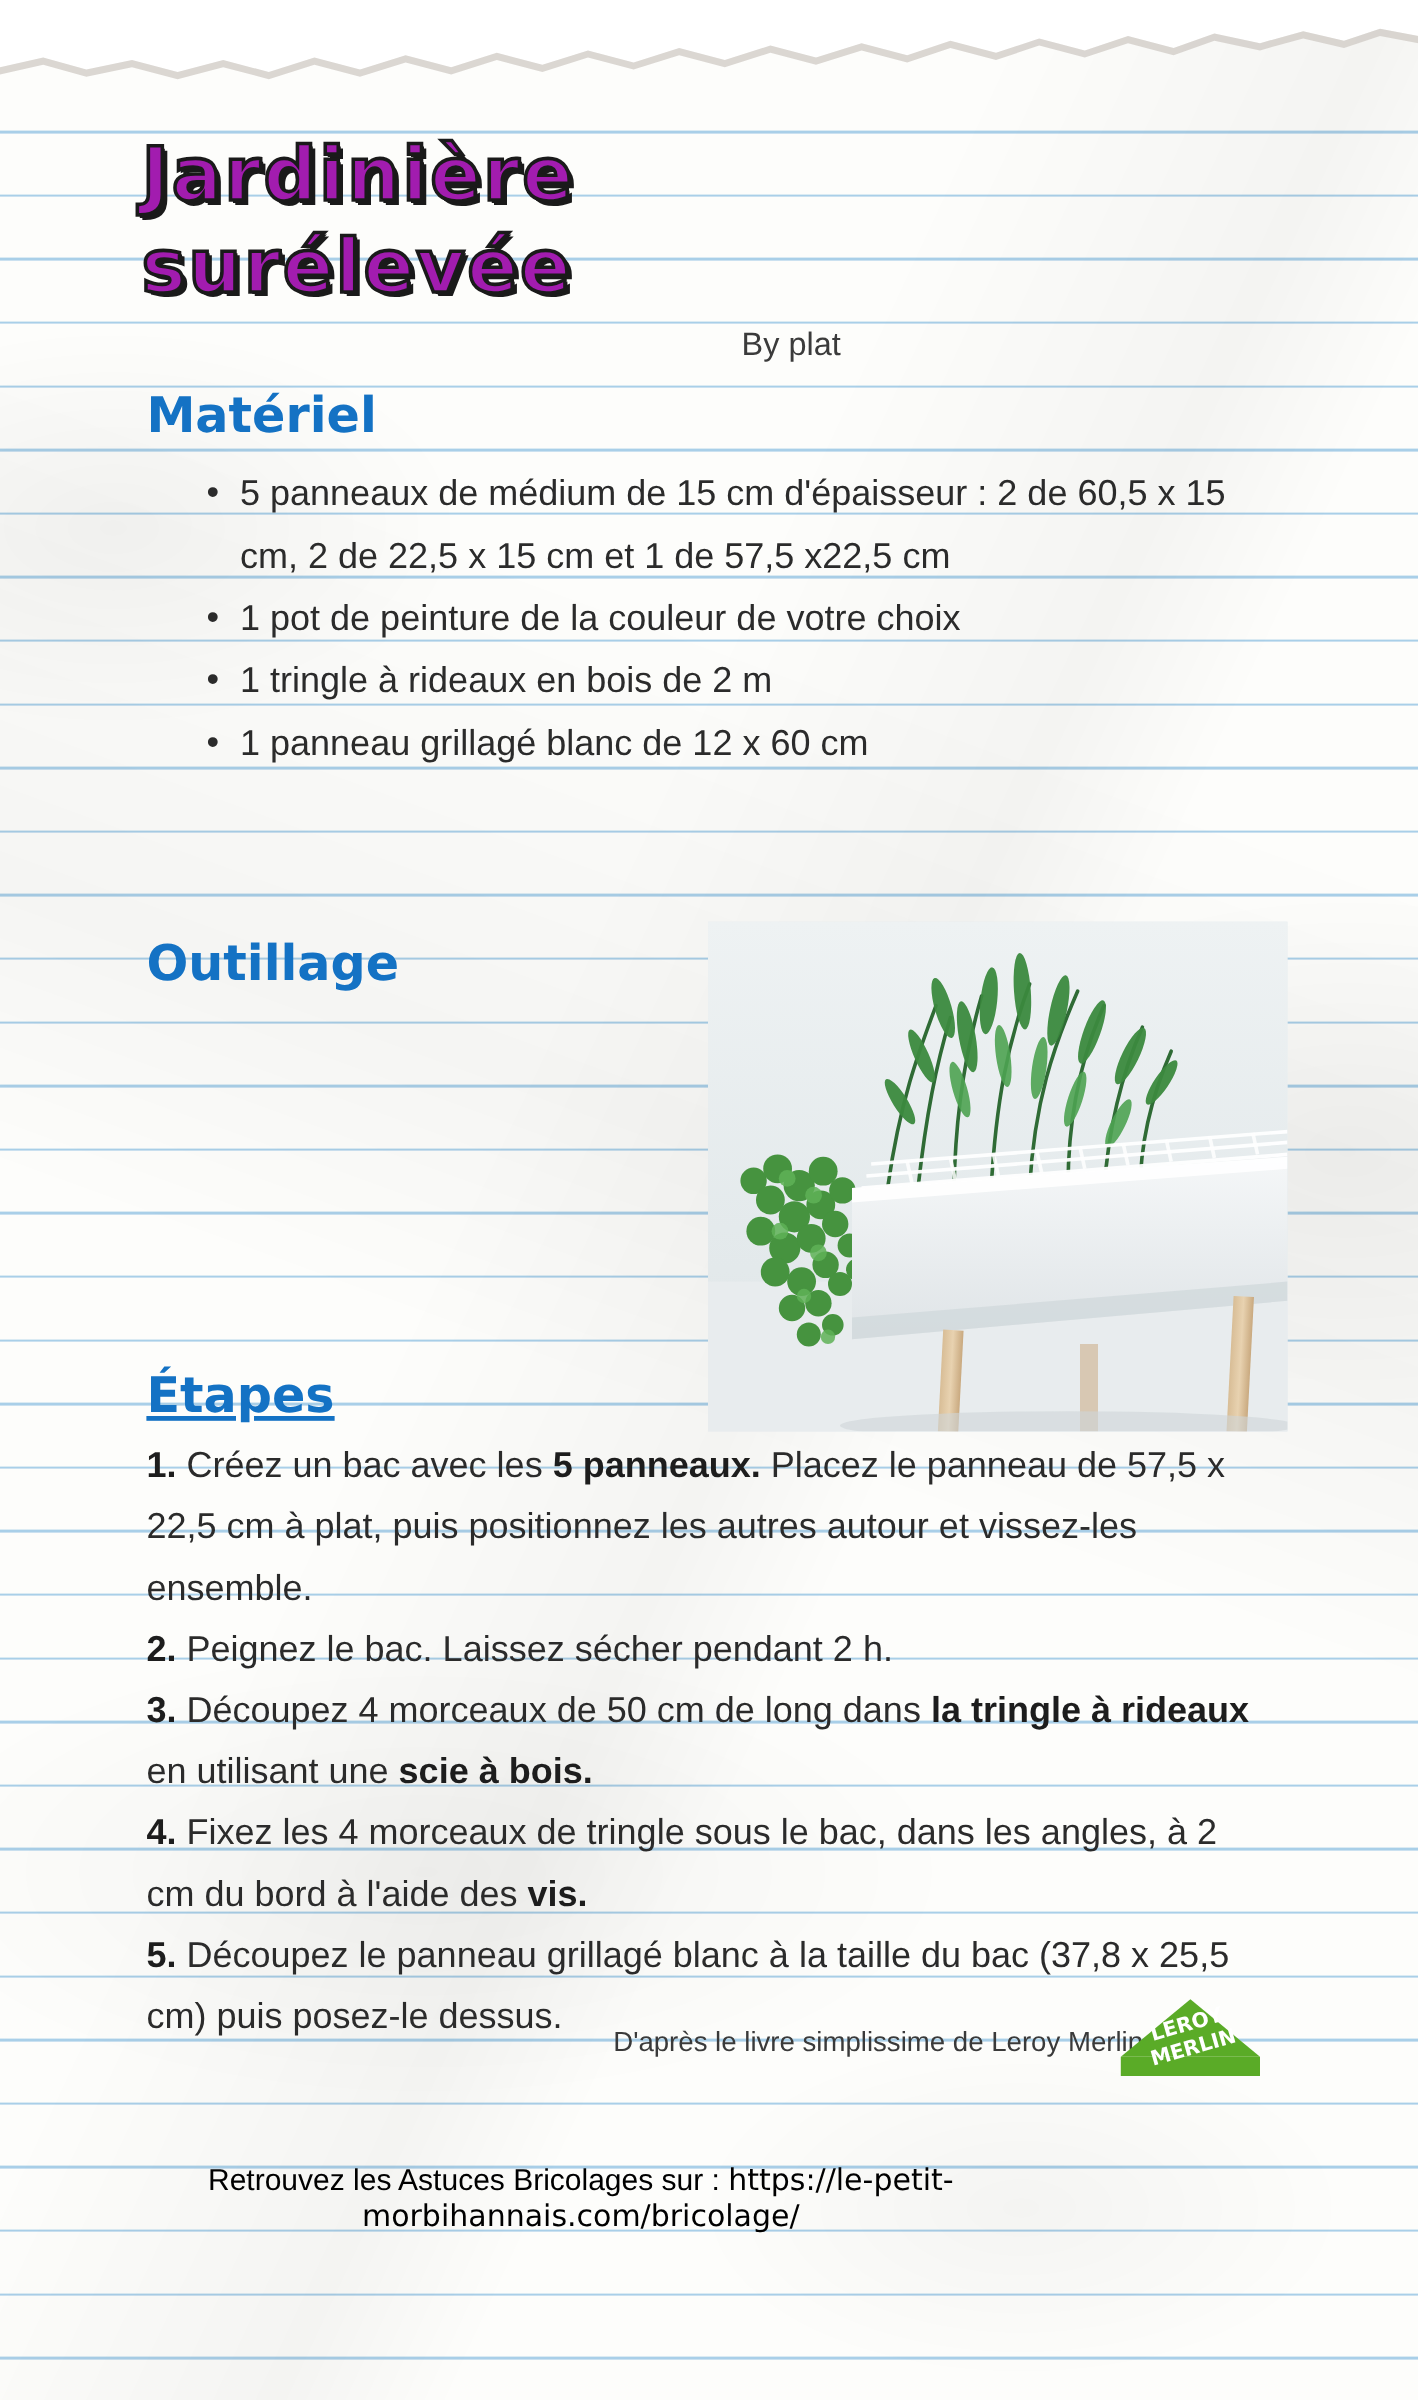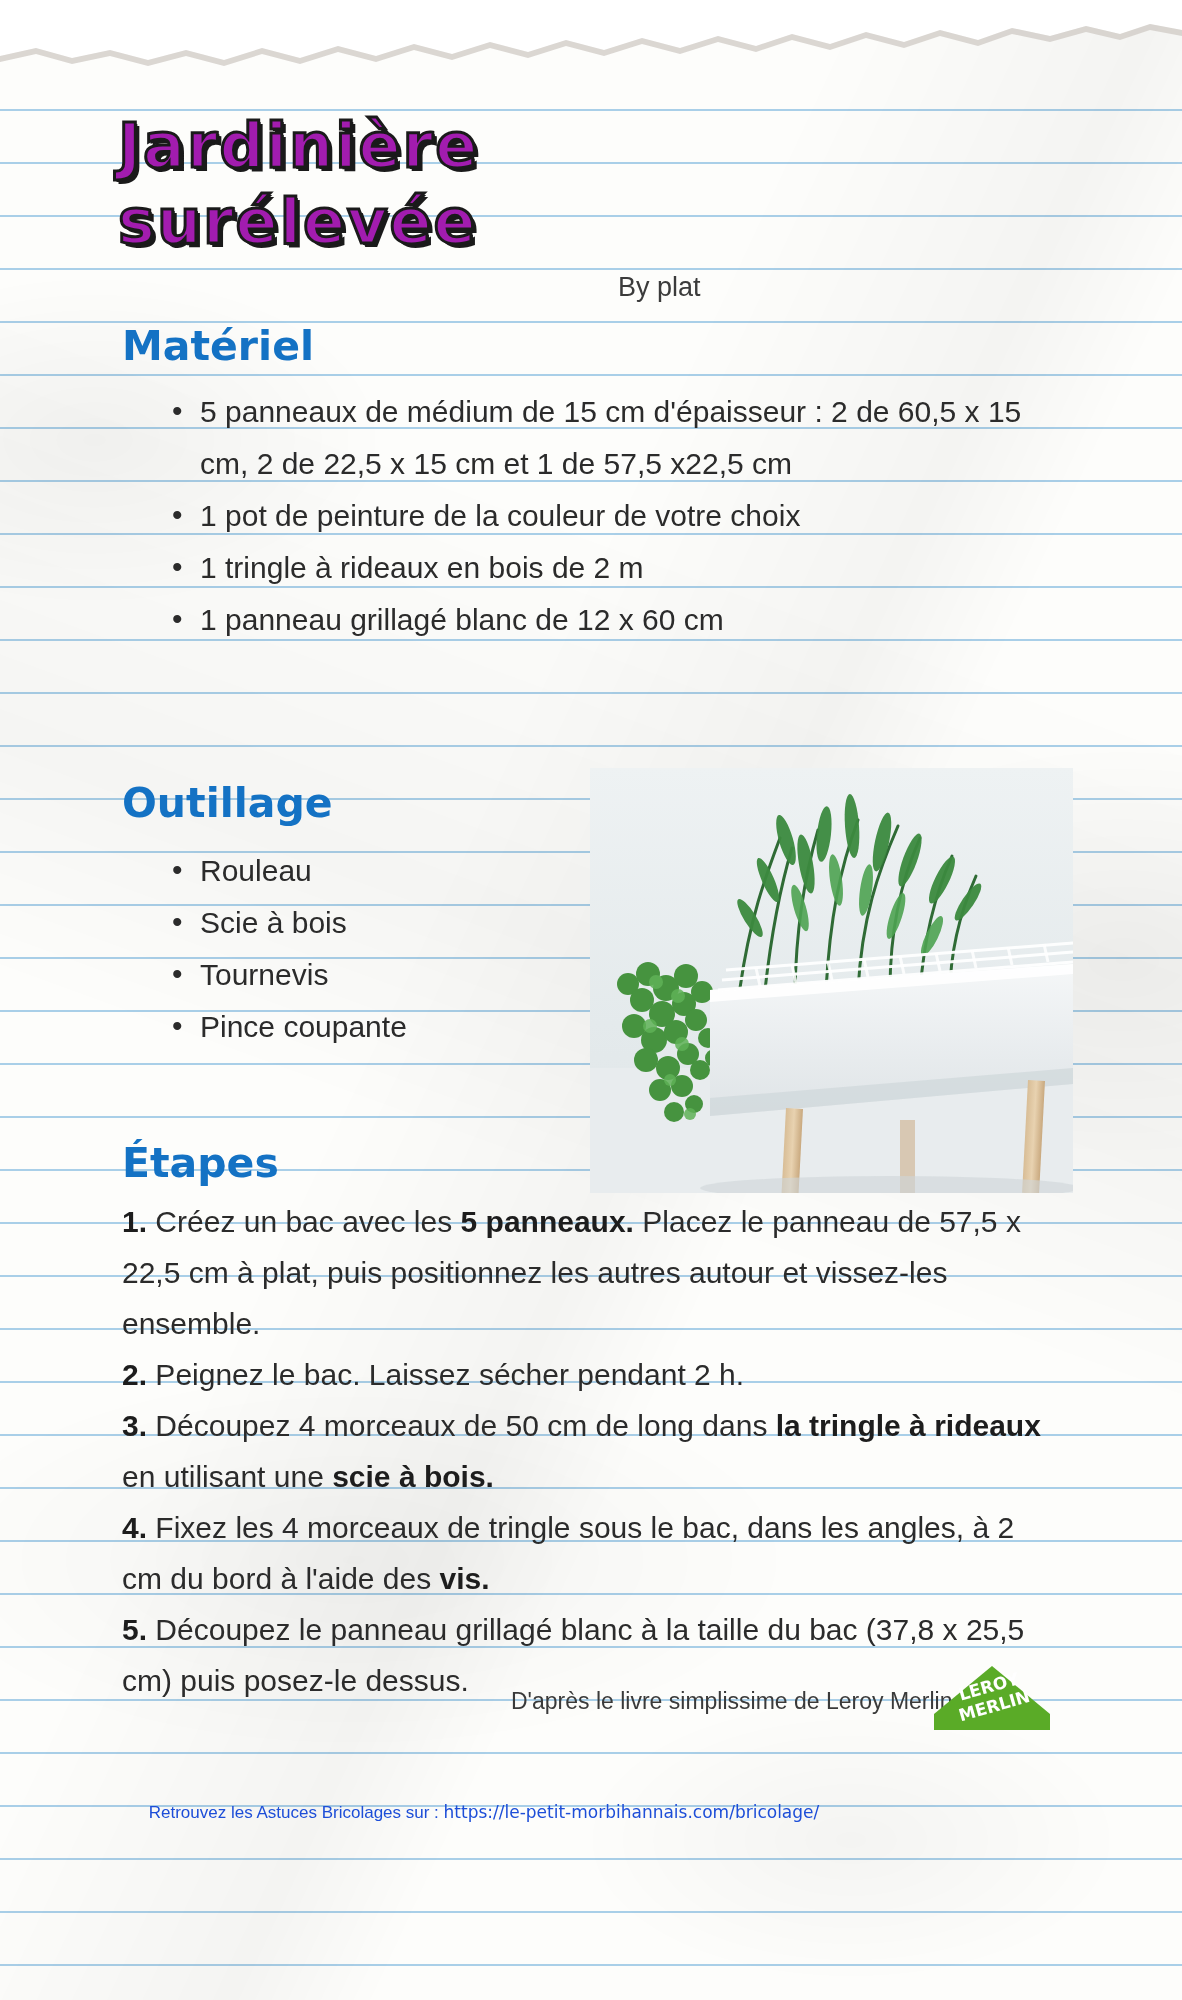--- a/index.html
+++ b/index.html
@@ -93,21 +93,21 @@
     color: #1472c4;
     font-family: "DejaVu Sans", sans-serif;
     font-weight: bold;
     font-size: 41px;
     margin: 0;
     letter-spacing: 0px;
   }
 
   #materiel-head { position: absolute; top: 322px; left: 122px; }
   #outillage-head { position: absolute; top: 779px; left: 122px; }
-  #etapes-head  { position: absolute; top: 1139px; left: 122px; }
+  #etapes-head  { position: absolute; top: 1139px; left: 122px; text-decoration: underline; }
 
   ul.bullets {
     position: absolute;
     margin: 0;
     padding: 0 0 0 42px;
     list-style: none;
     color: #2b2b2b;
     font-size: 30px;
     line-height: 52px;
   }
@@ -165,22 +165,22 @@
     left: 928px;
     width: 128px;
     height: 72px;
   }
   #site-line {
     position: absolute;
     top: 1802px;
     left: 0;
     width: 968px;
     text-align: center;
-    font-size: 17px;
-    color: #1d4ed8;
+    font-size: 25px;
+    color: #000000;
   }
   #site-line .url { font-family: "DejaVu Sans", sans-serif; }
 </style>
 </head>
 <body>
 
 <div id="sheet"></div>
 <div id="paper-texture"></div>
 
 <svg id="torn-top" viewBox="0 0 1182 72" preserveAspectRatio="none">
@@ -199,26 +199,20 @@
 
   <h2 class="section" id="materiel-head">Matériel</h2>
   <ul class="bullets" id="materiel-list">
     <li>5 panneaux de médium de 15 cm d'épaisseur : 2 de 60,5 x 15 cm, 2 de 22,5 x 15 cm et 1 de 57,5 x22,5 cm</li>
     <li>1 pot de peinture de la couleur de votre choix</li>
     <li>1 tringle à rideaux en bois de 2 m</li>
     <li>1 panneau grillagé blanc de 12 x 60 cm</li>
   </ul>
 
   <h2 class="section" id="outillage-head">Outillage</h2>
-  <ul class="bullets" id="outillage-list">
-    <li>Rouleau</li>
-    <li>Scie à bois</li>
-    <li>Tournevis</li>
-    <li>Pince coupante</li>
-  </ul>
 
   <div id="photo">
     <svg width="483" height="425" viewBox="0 0 483 425">
       <defs>
         <linearGradient id="bgGrad" x1="0" y1="0" x2="0" y2="1">
           <stop offset="0%" stop-color="#eef2f3"></stop>
           <stop offset="60%" stop-color="#e4eaec"></stop>
           <stop offset="100%" stop-color="#dfe5e7"></stop>
         </linearGradient>
         <linearGradient id="boxGrad" x1="0" y1="0" x2="0" y2="1">

